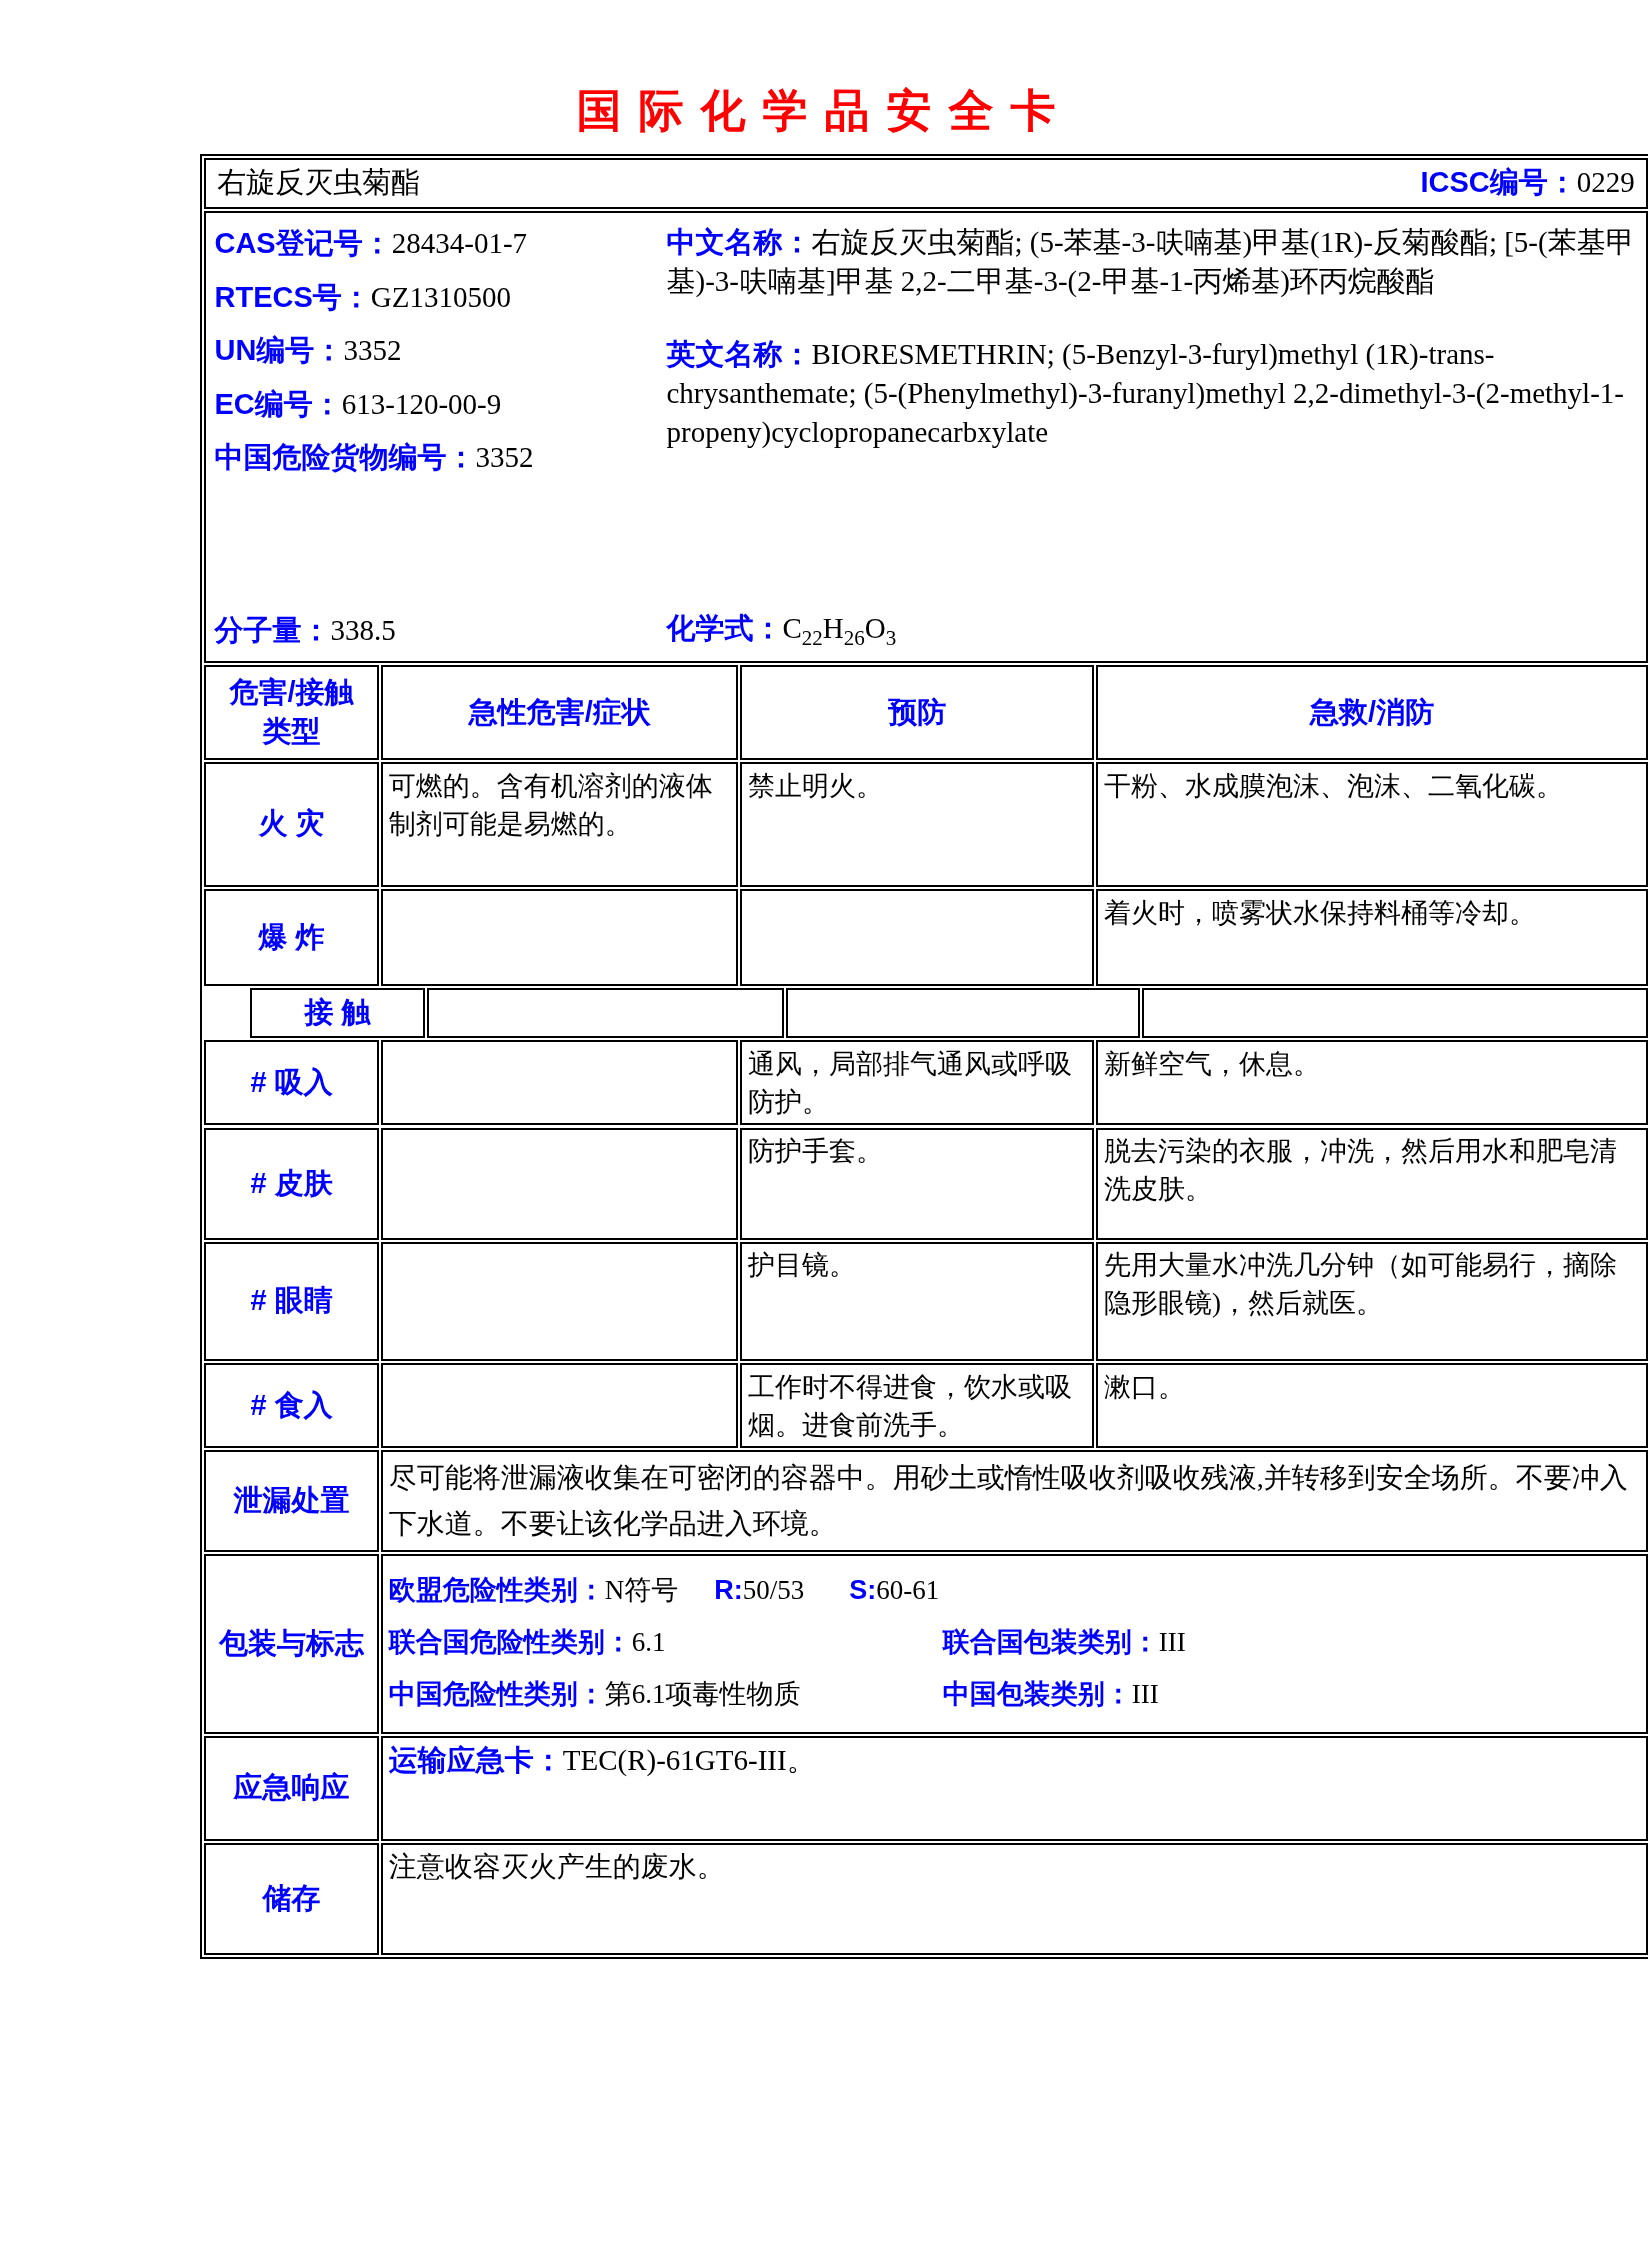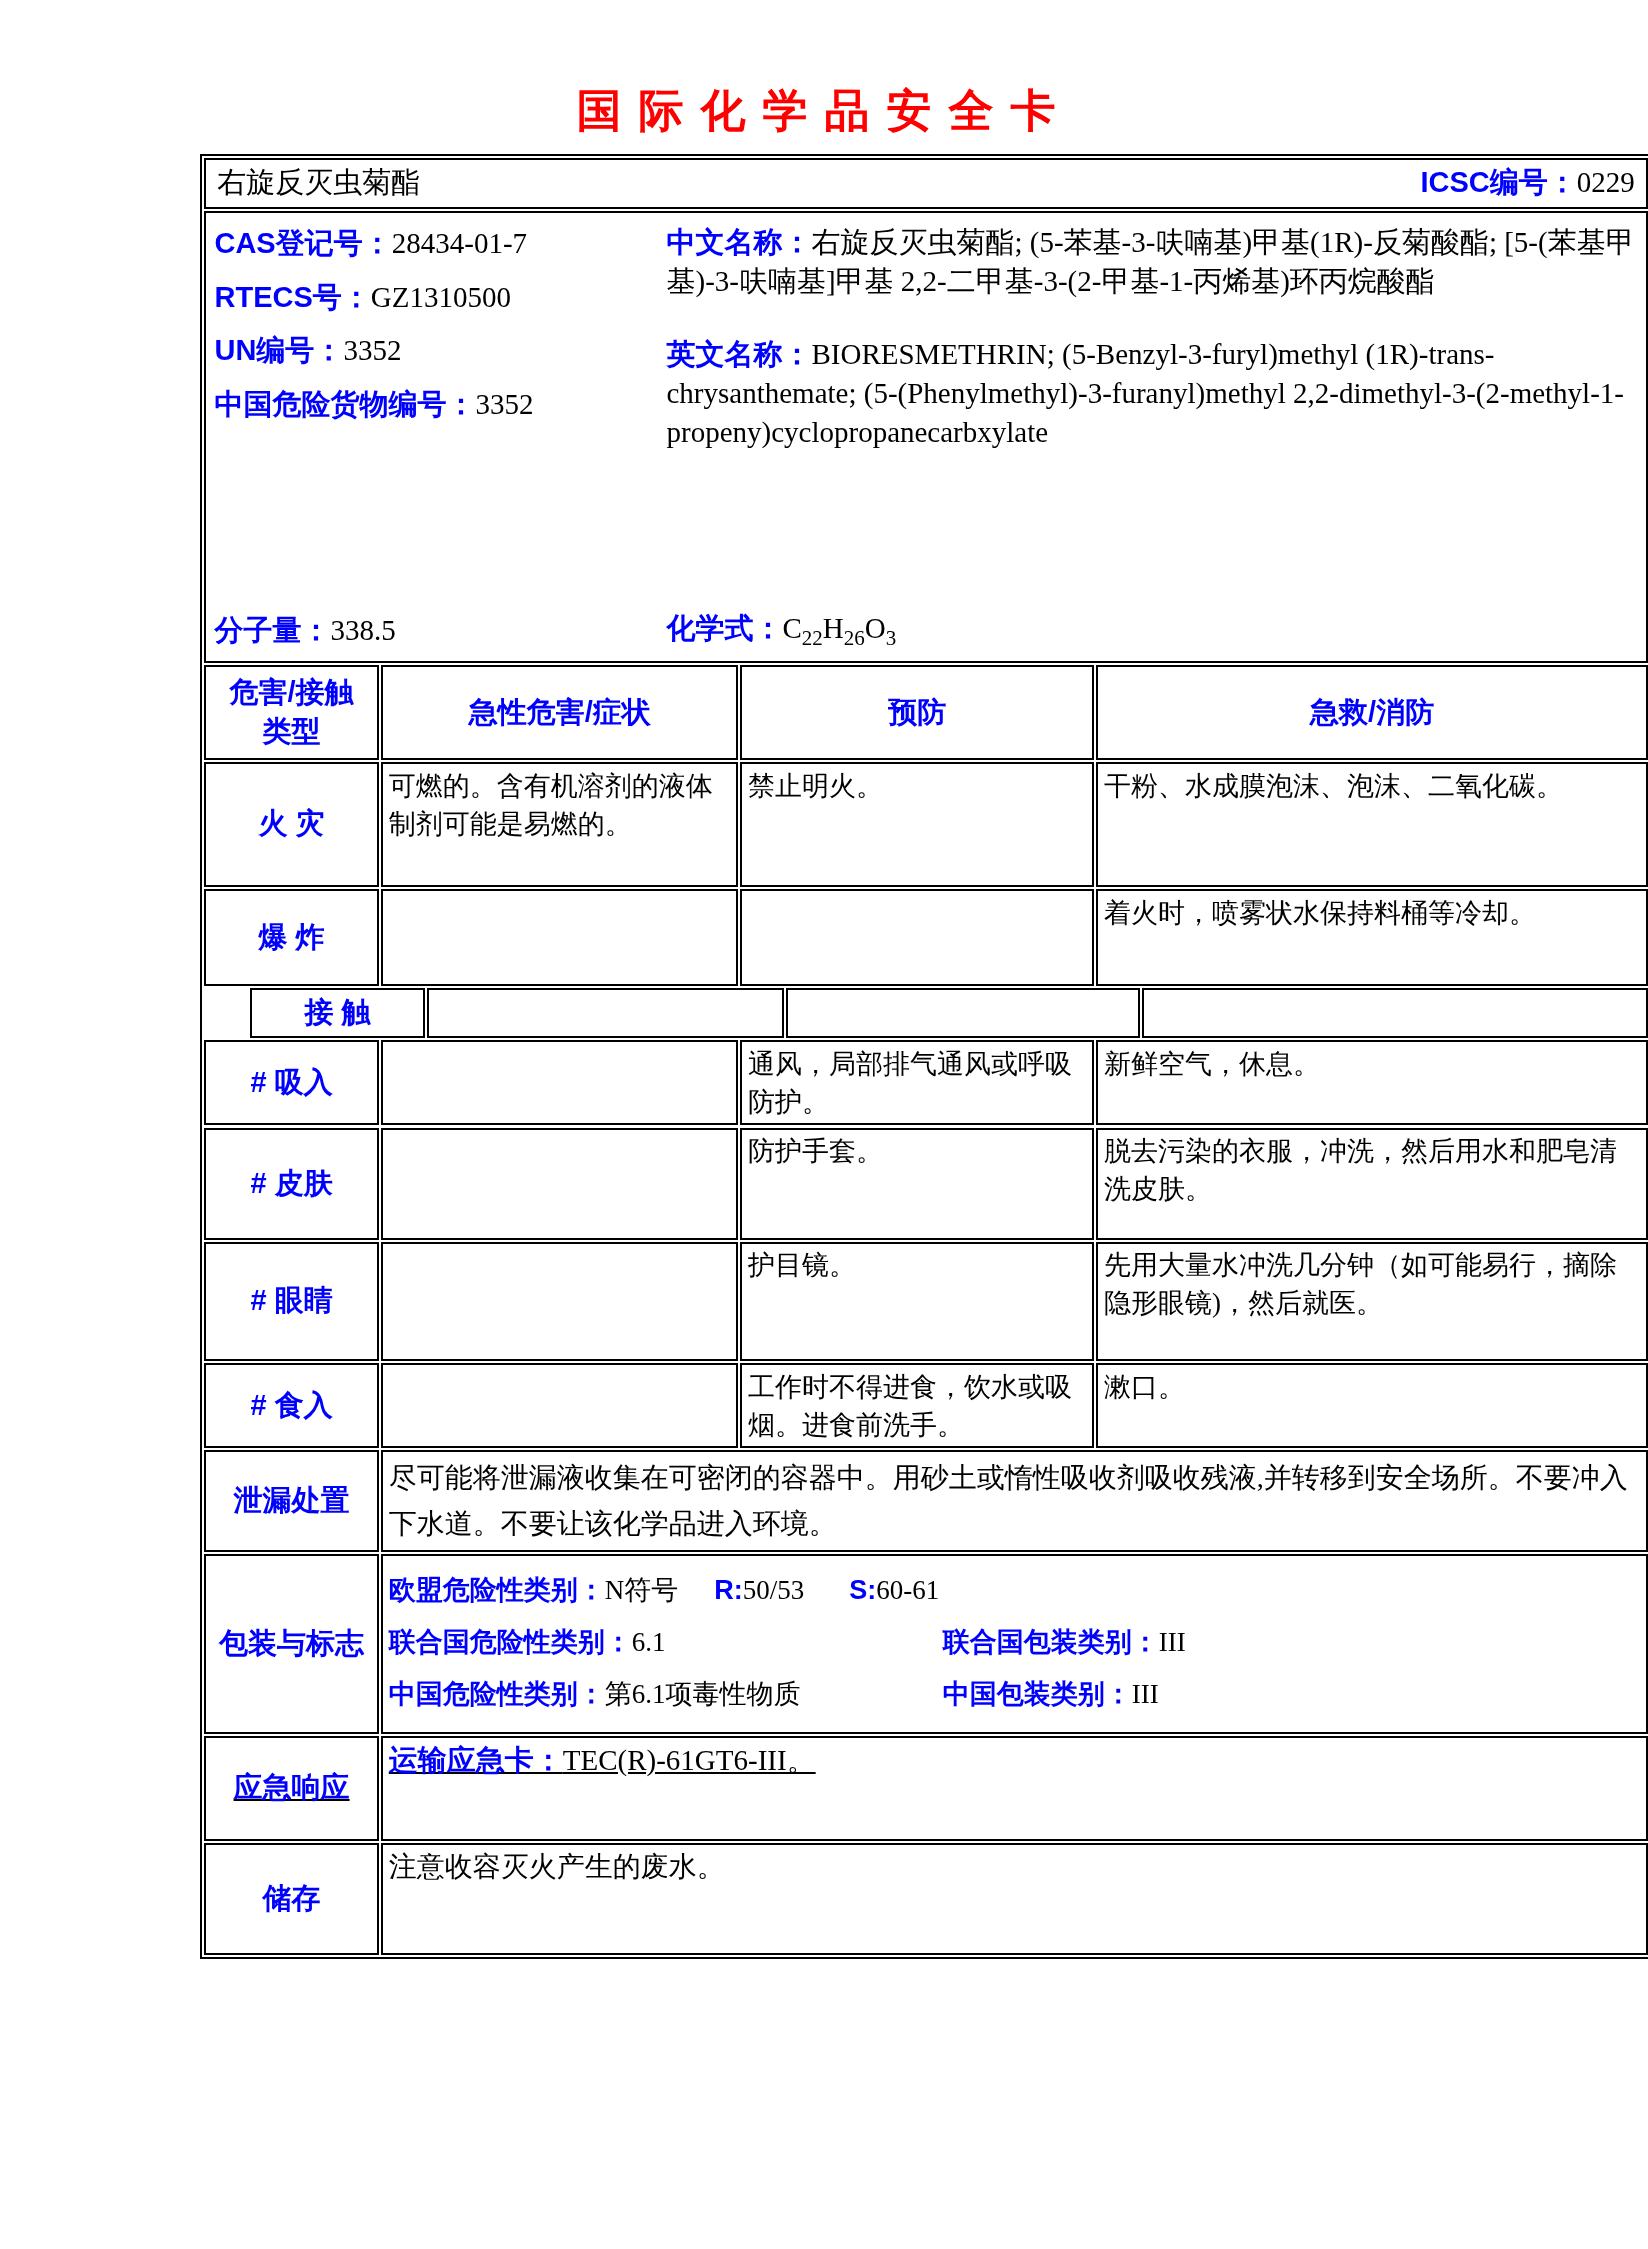--- a/index.html
+++ b/index.html
@@ -57,21 +57,21 @@
   .content-cell { font-size:27px; line-height:38px; }
   .rh-fire { min-height:125px; }
   .rh-explosion { min-height:97px; }
   .rh-exposure { min-height:45px;padding-left:46px; }
   .rh-inhalation { min-height:84px; }
   .rh-skin { min-height:112px; }
   .rh-eyes { min-height:119px; }
   .rh-ingestion { min-height:79px; }
   .rh-spill { min-height:98px; }
   .rh-packaging { min-height:158px; }
-  .rh-emergency { min-height:105px;text-decoration:underline; }
+  .rh-emergency { min-height:105px; }
   .rh-storage { min-height:112px; }
 
   .spill-text { font-size:28px; line-height:46px; padding-top:2.8px; }
 
   .pk-content { padding-top:17px; font-size:27px; }
   .pk-line { line-height:34px; margin-bottom:18px; white-space:nowrap; }
   .pk-line .seg1 { display:inline-block; min-width:554px; }
   .gap-m { margin-left:36px; }
   .gap-l { margin-left:45px; }
 
@@ -93,20 +93,21 @@
       </span>
     </div>
   </div>
 
   <div class="row r1 rh-info">
     <div class="cell info-cell">
       <div class="ids">
         <div class="id-item"><span class="blue">CAS登记号：</span><span class="val">28434-01-7</span></div>
         <div class="id-item"><span class="blue">RTECS号：</span><span class="val">GZ1310500</span></div>
         <div class="id-item"><span class="blue">UN编号：</span><span class="val">3352</span></div>
+        <div class="id-item"><span class="blue">EC编号：</span><span class="val">613-120-00-9</span></div>
         <div class="id-item"><span class="blue">中国危险货物编号：</span><span class="val">3352</span></div>
       </div>
       <div class="names">
         <div class="name-para">
           <span class="blue">中文名称：</span><span class="val">右旋反灭虫菊酯; (5-苯基-3-呋喃基)甲基(1R)-反菊酸酯; [5-(苯基甲基)-3-呋喃基]甲基 2,2-二甲基-3-(2-甲基-1-丙烯基)环丙烷酸酯</span>
         </div>
         <div class="name-para en-para">
           <span class="blue">英文名称：</span><span class="val">BIORESMETHRIN; (5-Benzyl-3-furyl)methyl (1R)-trans-chrysanthemate; (5-(Phenylmethyl)-3-furanyl)methyl 2,2-dimethyl-3-(2-methyl-1-propeny)cyclopropanecarbxylate</span>
         </div>
       </div>

